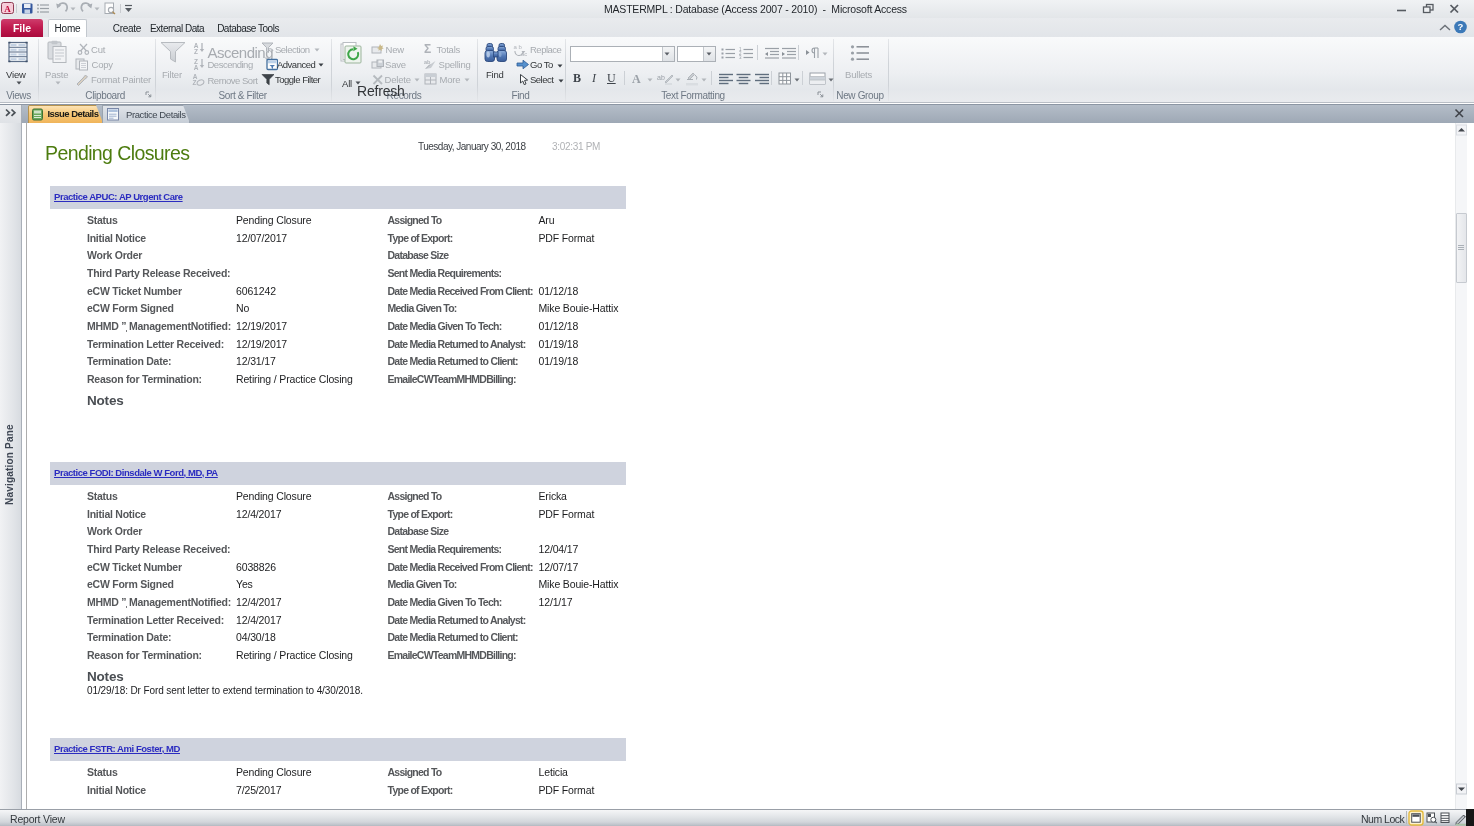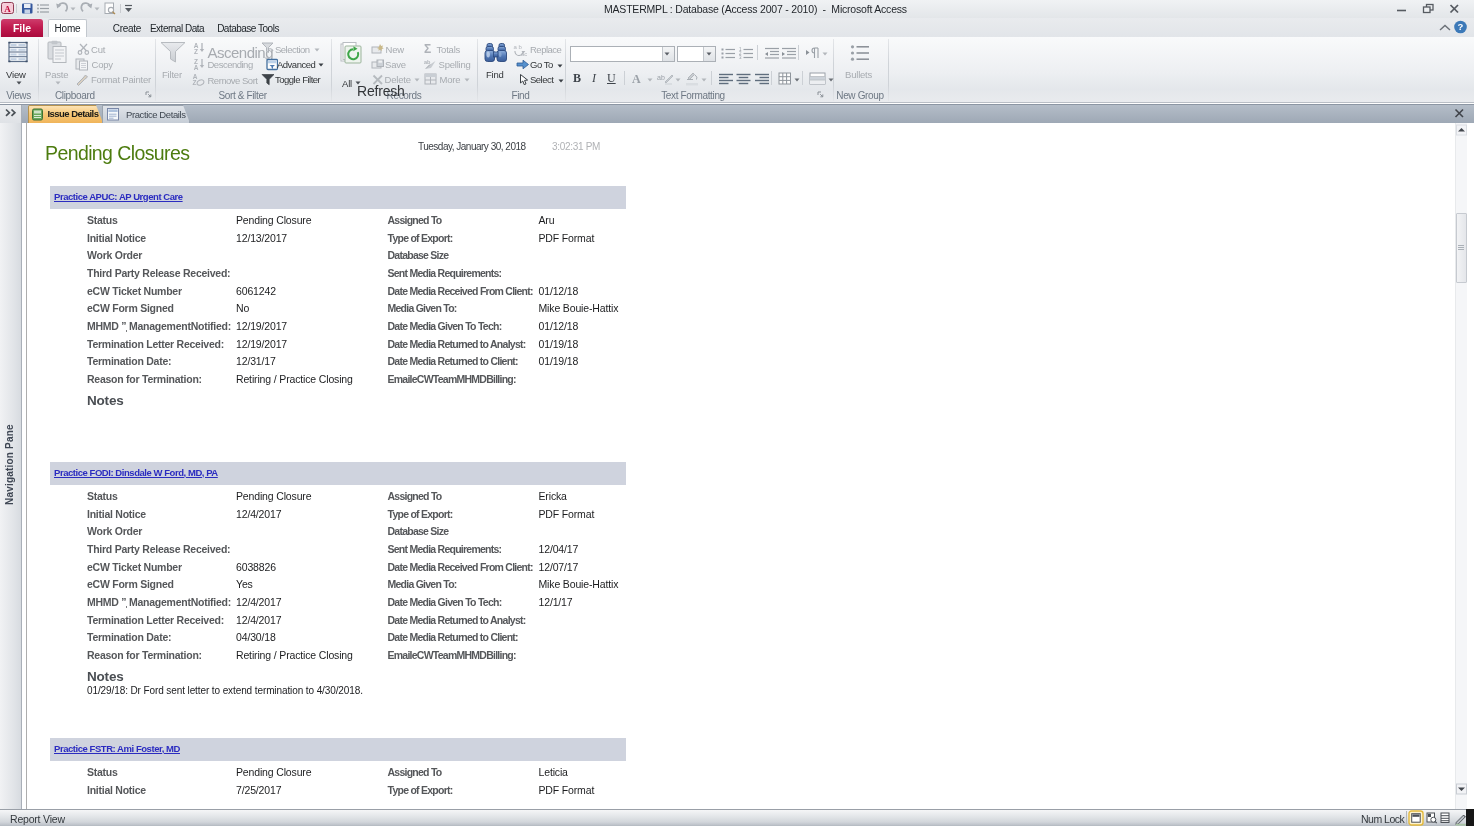--- a/index.html
+++ b/index.html
@@ -71,21 +71,21 @@
 <text x="26.5" y="11.3" font-size="9.5" font-weight="bold" fill="#fff" text-anchor="middle">?</text>
 </svg>
 <div class="abs" style="left:37.5px;top:39px;width:1px;height:62px;background:linear-gradient(#e4e6e9,#cfd3d8 40%,#cfd3d8 75%,#e4e6e9);"></div>
 <div class="abs" style="left:154.5px;top:39px;width:1px;height:62px;background:linear-gradient(#e4e6e9,#cfd3d8 40%,#cfd3d8 75%,#e4e6e9);"></div>
 <div class="abs" style="left:330.5px;top:39px;width:1px;height:62px;background:linear-gradient(#e4e6e9,#cfd3d8 40%,#cfd3d8 75%,#e4e6e9);"></div>
 <div class="abs" style="left:476.5px;top:39px;width:1px;height:62px;background:linear-gradient(#e4e6e9,#cfd3d8 40%,#cfd3d8 75%,#e4e6e9);"></div>
 <div class="abs" style="left:564.5px;top:39px;width:1px;height:62px;background:linear-gradient(#e4e6e9,#cfd3d8 40%,#cfd3d8 75%,#e4e6e9);"></div>
 <div class="abs" style="left:832.5px;top:39px;width:1px;height:62px;background:linear-gradient(#e4e6e9,#cfd3d8 40%,#cfd3d8 75%,#e4e6e9);"></div>
 <div class="abs" style="left:887.5px;top:39px;width:1px;height:62px;background:linear-gradient(#e4e6e9,#cfd3d8 40%,#cfd3d8 75%,#e4e6e9);"></div>
 <div class="tx" style="left:0.5px;top:90.5px;width:36px;font-size:10px;letter-spacing:-0.35px;color:#6e7884;text-align:center;">Views</div>
-<div class="tx" style="left:55.0px;top:90.5px;width:70px;font-size:10px;letter-spacing:-0.35px;color:#6e7884;text-align:left;">Clipboard</div>
+<div class="tx" style="left:55.0px;top:90.5px;width:70px;font-size:10px;letter-spacing:-0.35px;color:#6e7884;text-align:right;">Clipboard</div>
 <div class="tx" style="left:202.5px;top:90.5px;width:80px;font-size:10px;letter-spacing:-0.35px;color:#6e7884;text-align:center;">Sort &amp; Filter</div>
 <div class="tx" style="left:374.0px;top:90.5px;width:60px;font-size:10px;letter-spacing:-0.35px;color:#6e7884;text-align:center;">Records</div>
 <div class="tx" style="left:500.5px;top:90.5px;width:40px;font-size:10px;letter-spacing:-0.35px;color:#6e7884;text-align:center;">Find</div>
 <div class="tx" style="left:643.0px;top:90.5px;width:100px;font-size:10px;letter-spacing:-0.35px;color:#6e7884;text-align:center;">Text Formatting</div>
 <div class="tx" style="left:830.0px;top:90.5px;width:60px;font-size:10px;letter-spacing:-0.35px;color:#6e7884;text-align:center;">New Group</div>
 <svg class="abs" style="left:144.5px;top:91px;" width="7" height="7" viewBox="0 0 7 7">
 <path d="M1 1 h3 M1 1 v3" stroke="#8a9097" stroke-width="1" fill="none"></path>
 <path d="M3.2 3.2 l2.6 2.6 M5.8 3.4 v2.4 h-2.4" stroke="#8a9097" stroke-width="1" fill="none"></path>
   </svg>
 <svg class="abs" style="left:816.5px;top:91px;" width="7" height="7" viewBox="0 0 7 7">
@@ -498,21 +498,21 @@
 <div class="tx" style="left:45px;top:143.5px;font-size:19.5px;letter-spacing:-0.6px;color:#4d7c0f;">Pending Closures</div>
 <div class="tx" style="left:418px;top:141.5px;font-size:10px;letter-spacing:-0.5px;color:#3a3e43;">Tuesday, January 30, 2018</div>
 <div class="tx" style="left:552px;top:141.5px;font-size:10px;letter-spacing:-0.3px;color:#b0b2b5;">3:02:31 PM</div>
 <div class="abs" style="left:50px;top:186px;width:576px;height:23px;background:#cfd3de;"></div>
 <div class="tx" style="left:54px;top:191.5px;font-size:9.5px;font-weight:bold;letter-spacing:-0.45px;color:#2b2cc0;text-decoration:underline;">Practice APUC: AP Urgent Care</div>
 <div class="tx" style="left:87px;top:215.0px;font-size:10.5px;font-weight:bold;letter-spacing:-0.25px;color:#55575a;">Status</div>
 <div class="tx" style="left:236px;top:215.0px;font-size:10.5px;letter-spacing:-0.15px;color:#1c1d1f;">Pending Closure</div>
 <div class="tx" style="left:387.5px;top:215.0px;font-size:10.5px;font-weight:bold;letter-spacing:-0.75px;color:#55575a;">Assigned To</div>
 <div class="tx" style="left:538.5px;top:215.0px;font-size:10.5px;letter-spacing:-0.15px;color:#1c1d1f;">Aru</div>
 <div class="tx" style="left:87px;top:232.7px;font-size:10.5px;font-weight:bold;letter-spacing:-0.25px;color:#55575a;">Initial Notice</div>
-<div class="tx" style="left:236px;top:232.7px;font-size:10.5px;letter-spacing:-0.15px;color:#1c1d1f;">12/13/2017</div>
+<div class="tx" style="left:236px;top:232.7px;font-size:10.5px;letter-spacing:-0.15px;color:#1c1d1f;">12/07/2017</div>
 <div class="tx" style="left:387.5px;top:232.7px;font-size:10.5px;font-weight:bold;letter-spacing:-0.75px;color:#55575a;">Type of Export:</div>
 <div class="tx" style="left:538.5px;top:232.7px;font-size:10.5px;letter-spacing:-0.15px;color:#1c1d1f;">PDF Format</div>
 <div class="tx" style="left:87px;top:250.3px;font-size:10.5px;font-weight:bold;letter-spacing:-0.25px;color:#55575a;">Work Order</div>
 <div class="tx" style="left:387.5px;top:250.3px;font-size:10.5px;font-weight:bold;letter-spacing:-0.75px;color:#55575a;">Database Size</div>
 <div class="tx" style="left:87px;top:268.0px;font-size:10.5px;font-weight:bold;letter-spacing:-0.25px;color:#55575a;">Third Party Release Received:</div>
 <div class="tx" style="left:387.5px;top:268.0px;font-size:10.5px;font-weight:bold;letter-spacing:-0.75px;color:#55575a;">Sent Media Requirements:</div>
 <div class="tx" style="left:87px;top:285.7px;font-size:10.5px;font-weight:bold;letter-spacing:-0.25px;color:#55575a;">eCW Ticket Number</div>
 <div class="tx" style="left:236px;top:285.7px;font-size:10.5px;letter-spacing:-0.15px;color:#1c1d1f;">6061242</div>
 <div class="tx" style="left:387.5px;top:285.7px;font-size:10.5px;font-weight:bold;letter-spacing:-0.75px;color:#55575a;">Date Media Received From Client:</div>
 <div class="tx" style="left:538.5px;top:285.7px;font-size:10.5px;letter-spacing:-0.15px;color:#1c1d1f;">01/12/18</div>

